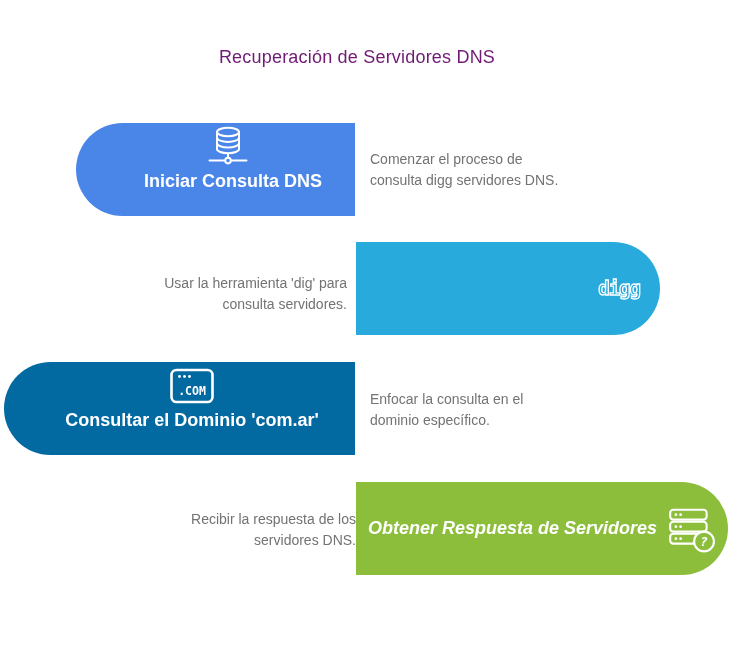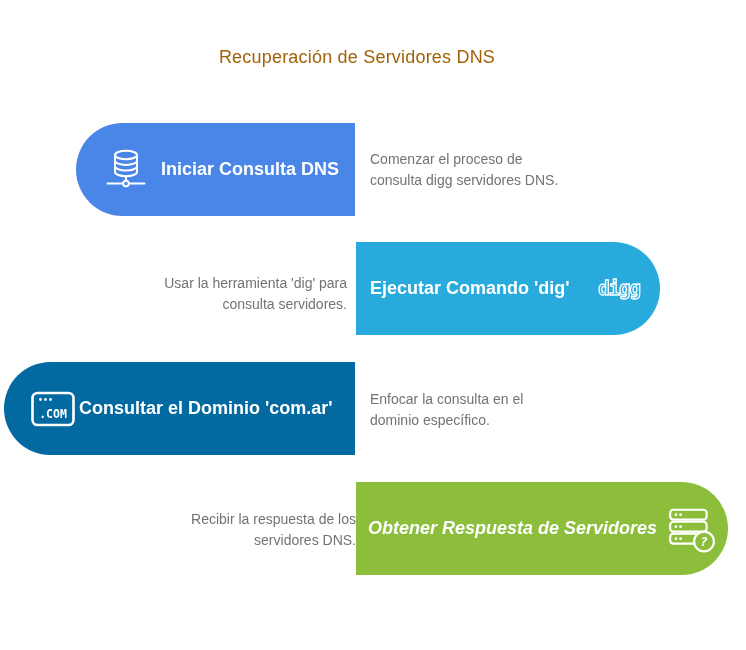--- a/index.html
+++ b/index.html
@@ -2,28 +2,28 @@
 <html><head>
 <meta charset="utf-8">
 <style>
   html,body { margin:0; padding:0; background:#ffffff; }
   .canvas {
     position:relative; width:746px; height:650px; background:#ffffff;
     font-family:"Liberation Sans", sans-serif; overflow:hidden;
   }
   .title {
     position:absolute; top:47px; left:0; width:714px; text-align:center;
-    font-size:18px; color:#a16207; letter-spacing:0.2px;
+    font-size:18px; color:#701a75; letter-spacing:0.2px;
   }
   .pill {
     position:absolute; height:93px; display:flex; align-items:center;
     color:#ffffff; font-weight:700; font-size:18px; white-space:nowrap;
     box-sizing:border-box;
   }
-  .pill-left  { border-radius:47px 0 0 47px; }
+  .pill-left  { border-radius:47px 0 0 47px;flex-direction:column; }
   .pill-right { border-radius:0 47px 47px 0; }
   .pill-0 { left:76px;  top:123px; width:279px; padding-left:25px; }
   .pill-1 { left:356px; top:242px; width:304px; padding-left:14px; padding-right:20px; }
   .pill-2 { left:4px;   top:362px; width:351px; padding-left:24px; }
   .pill-3 { left:356px; top:482px; width:372px; padding-left:12px; padding-right:12px;font-style:italic; }
   .pill-label { display:inline-block; }
   .pill-0 .pill-label { margin-left:10px; }
   .pill-2 .pill-label { margin-left:1px; }
   .icon { display:flex; align-items:center; justify-content:center; }
   .icon svg { display:block; }
@@ -67,21 +67,20 @@
       </svg>
     </span>
     <span class="pill-label">Iniciar Consulta DNS</span>
   </div>
   <div class="desc desc-0">
     <div>Comenzar el proceso de</div>
     <div>consulta digg servidores DNS.</div>
   </div>
 
   <div class="pill pill-right pill-1" style="background-color: rgb(41, 170, 220);">
-    <span class="pill-label">Ejecutar Comando 'dig'</span>
     <span class="icon push-right">
       <span class="digg">digg</span>
     </span>
   </div>
   <div class="desc desc-1">
     <div>Usar la herramienta 'dig' para</div>
     <div>consulta servidores.</div>
   </div>
 
   <div class="pill pill-left pill-2" style="background-color: #0369a1;">

